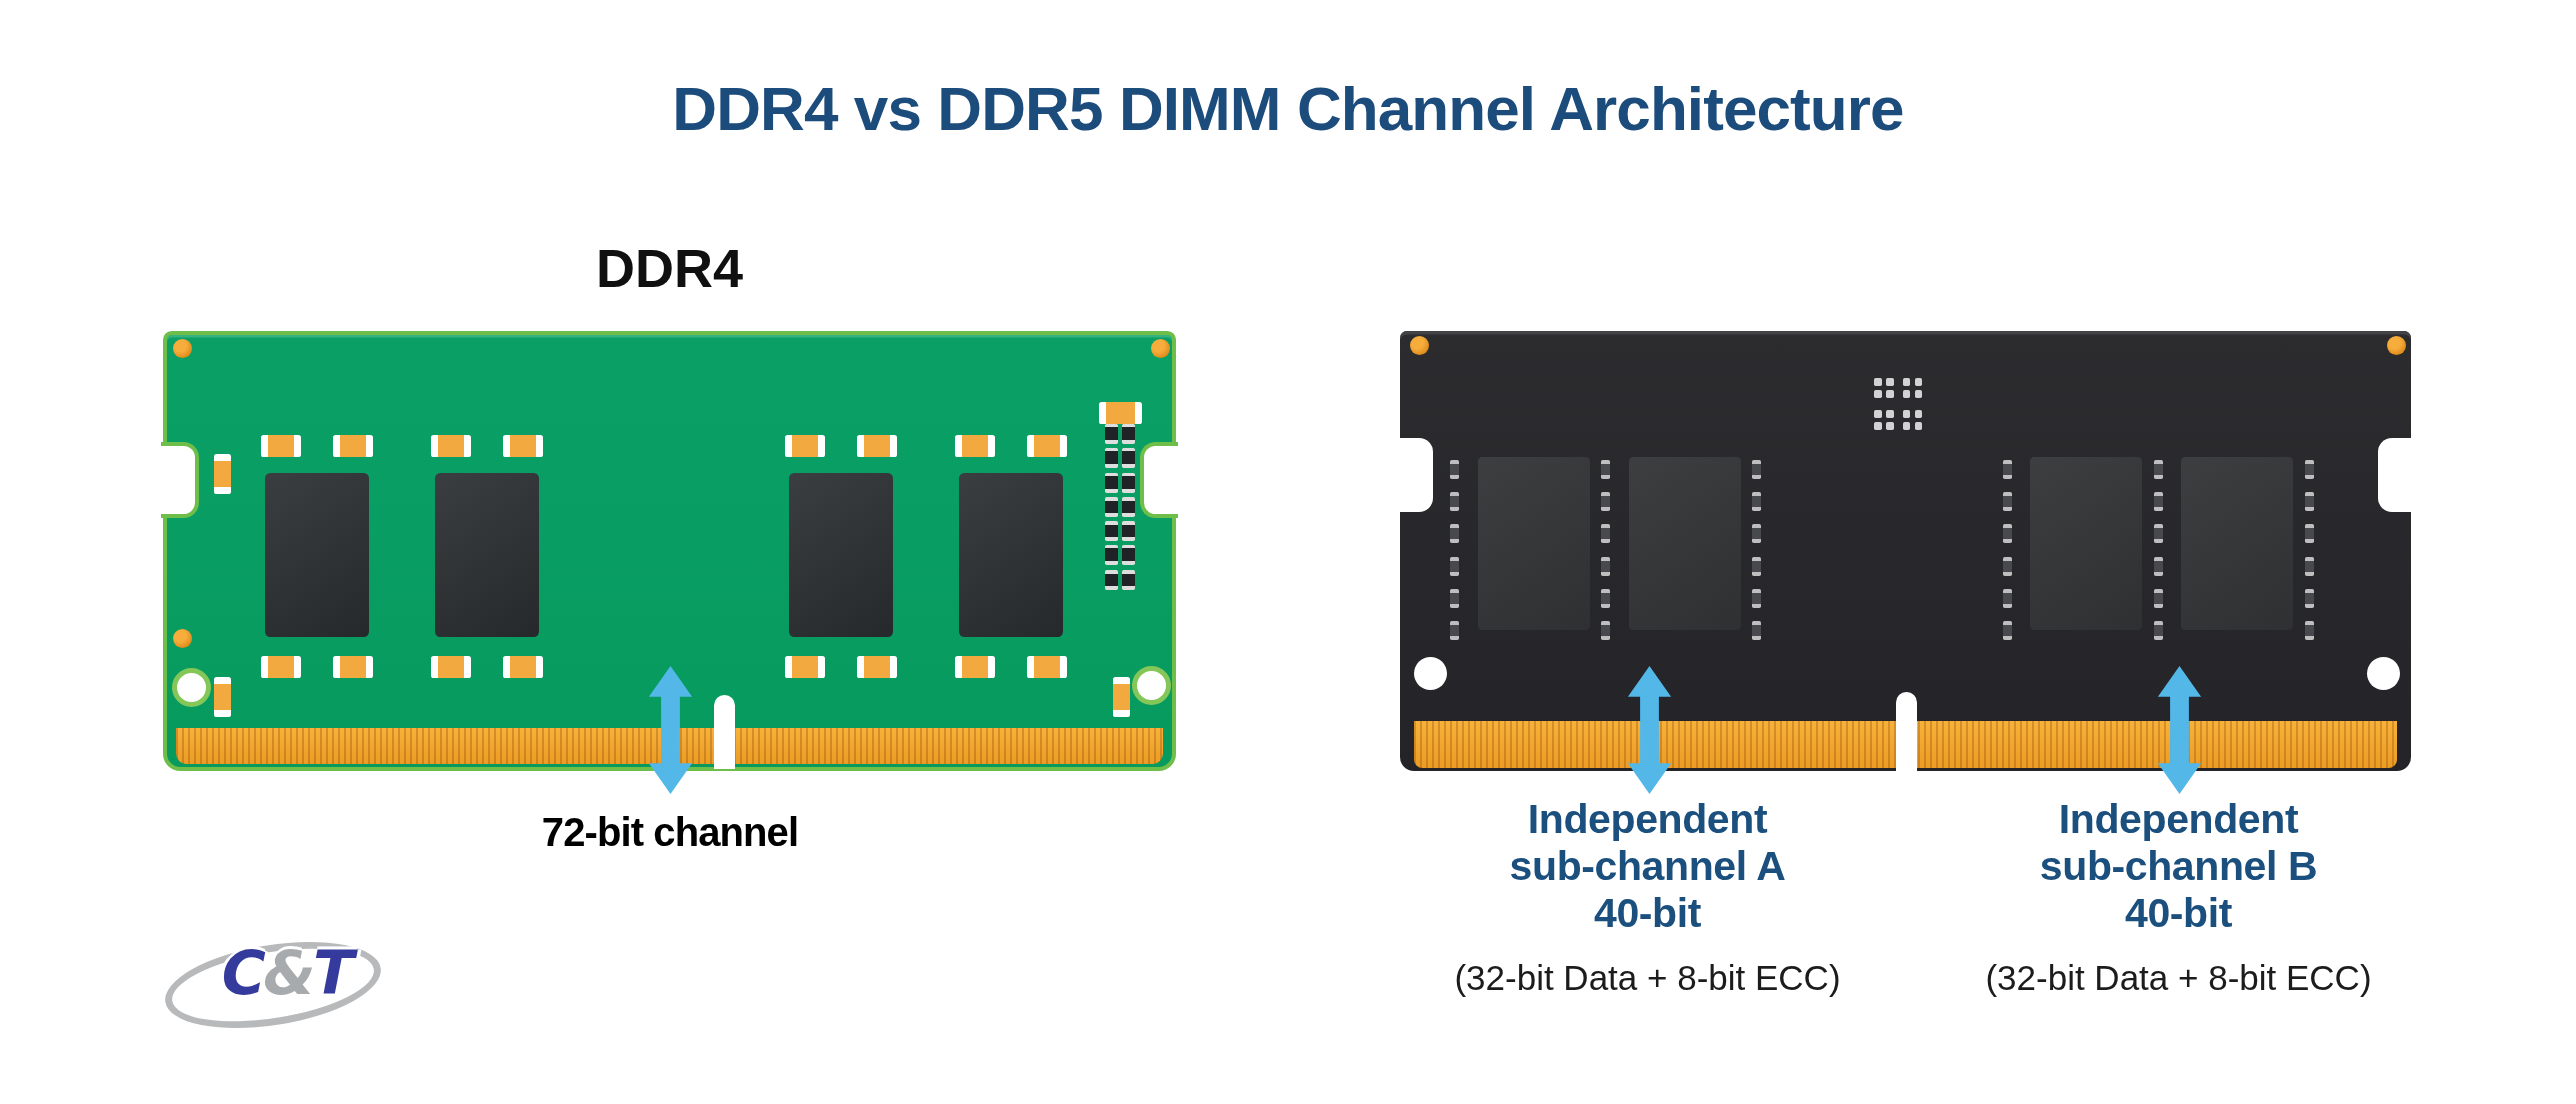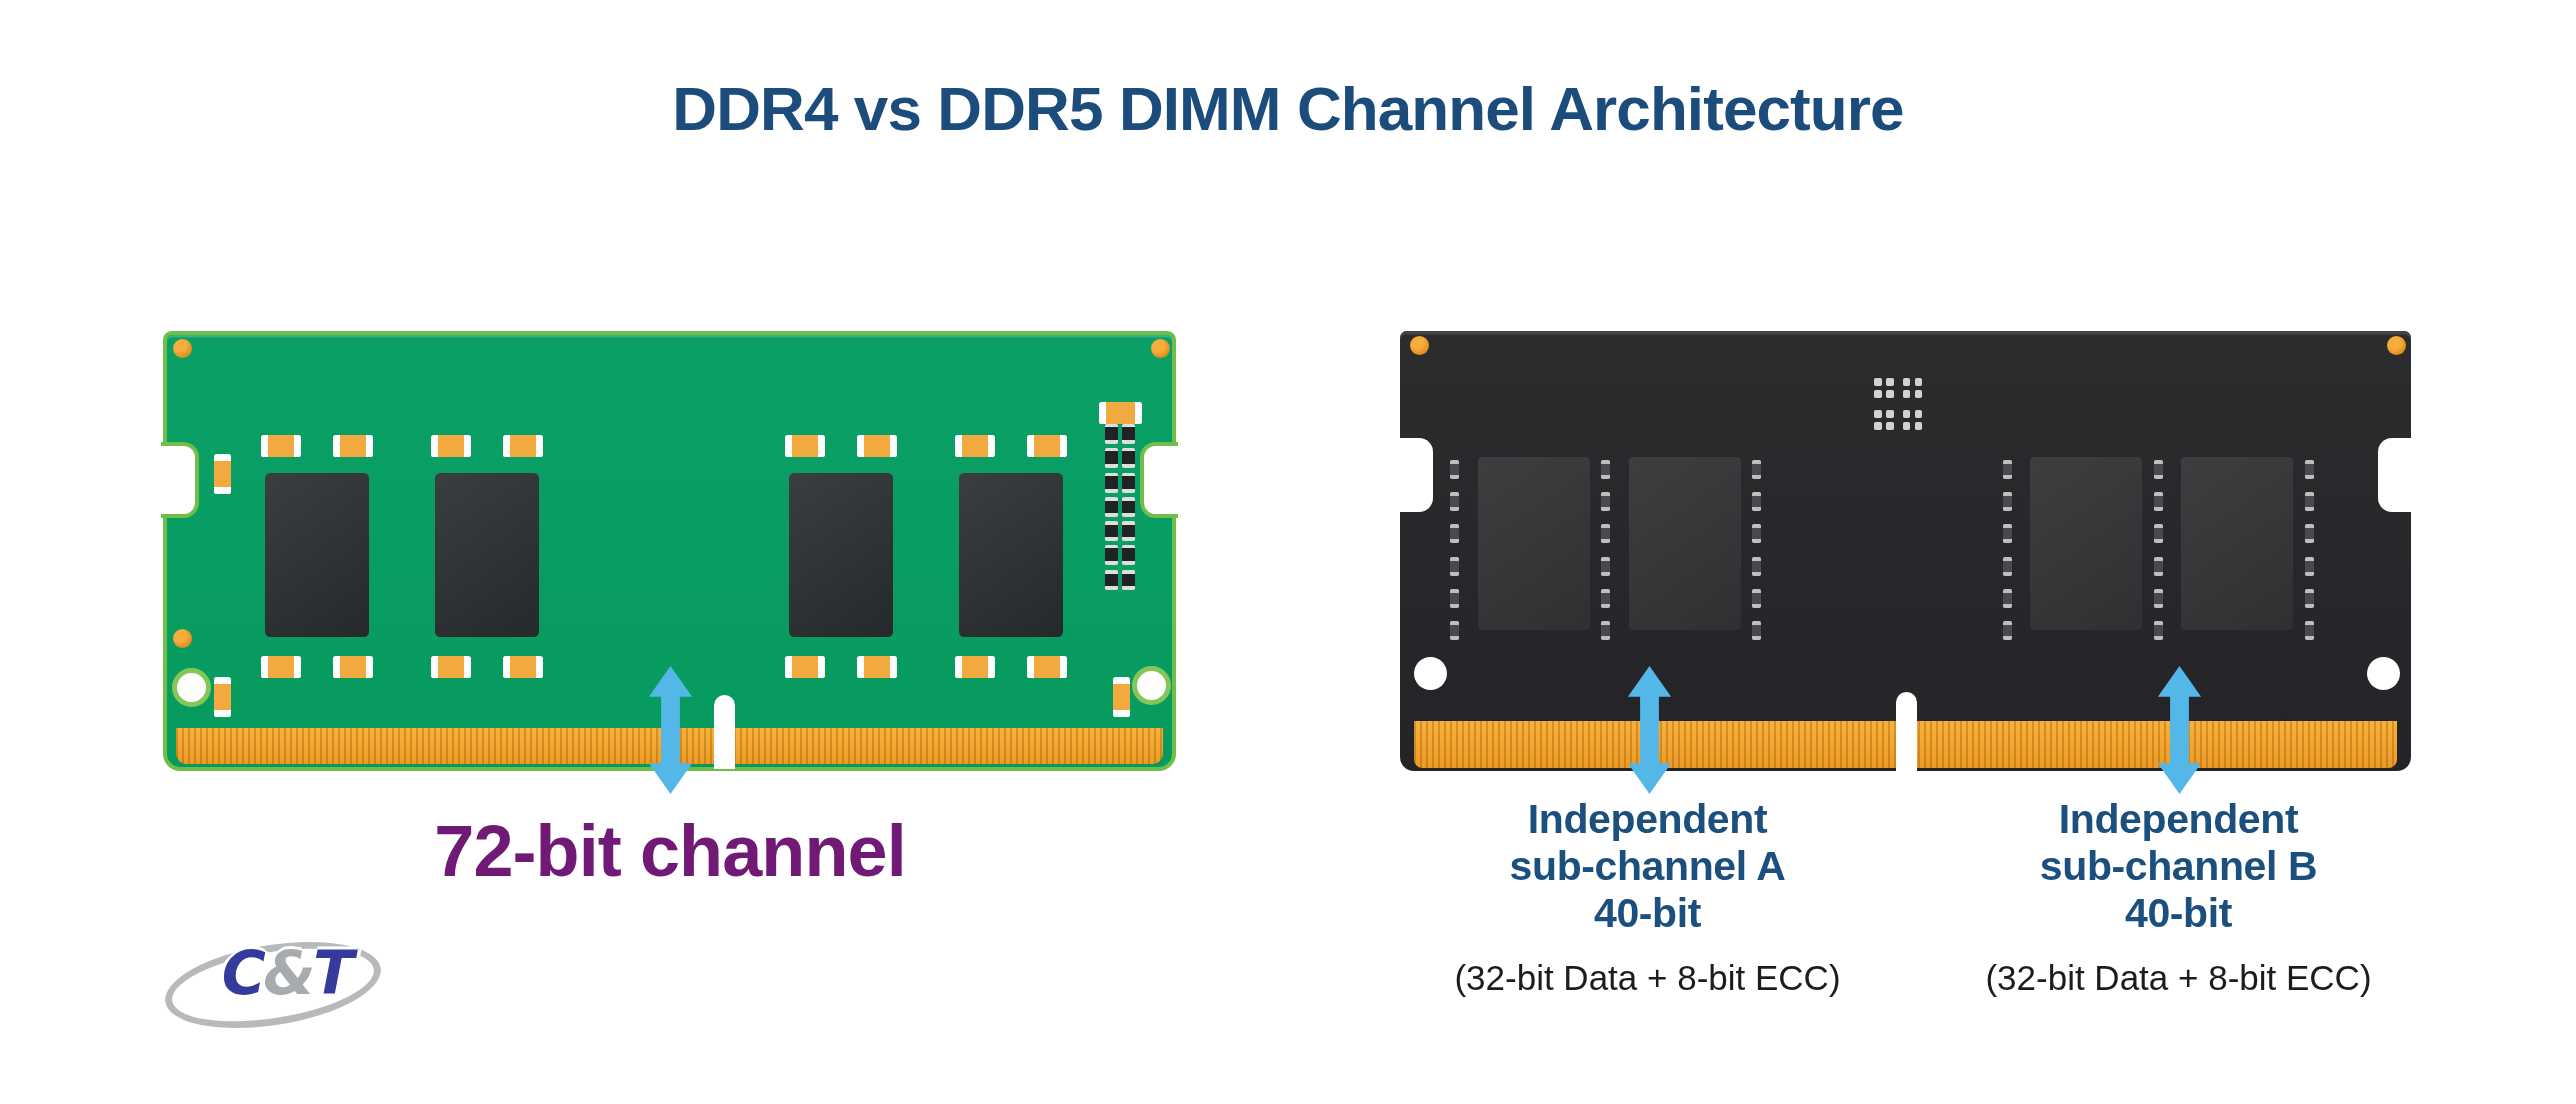--- a/index.html
+++ b/index.html
@@ -73,21 +73,21 @@
   
   .arrow-updown{position:absolute;top:666px;width:47px;height:128px;background:#53b7e8;
         clip-path:polygon(50% 0,96% 24%,70% 24%,70% 76%,96% 76%,50% 100%,4% 76%,30% 76%,30% 24%,4% 24%);}
   .arrow-updown.a1{left:647px;} .arrow-updown.a2{left:1626px;} .arrow-updown.a3{left:2156px;}
 
   
   .caption{position:absolute;text-align:center;}
   .cap-d4{left:368px;top:810px;width:604px;}
   .cap-a{left:1410px;top:796px;width:475px;}
   .cap-b{left:1941px;top:796px;width:475px;}
-  .cap-title{font-size:72px;font-weight:700;color:#701a75;letter-spacing:-0.9px;}
+  .cap-title{font-size:40px;font-weight:700;color:#000000;letter-spacing:-0.9px;}
   .cap-line{font-size:41px;font-weight:700;color:#1b4f7e;line-height:47px;letter-spacing:-0.4px;}
   .cap-sub{font-size:39px;color:#1c1c1c;margin-top:12px;}
   .cap-sub.small{font-size:35px;margin-top:21px;}
 
   
   .logo{position:absolute;left:162px;top:931px;width:223px;height:104px;}
   .logo-ellipse{position:absolute;left:1.7px;top:14px;width:204px;height:66px;border:7.8px solid #b7b9bb;
                 border-radius:50%;transform:rotate(-9deg);}
   .logo-text{position:absolute;left:13px;top:7px;width:100%;text-align:center;
              font-size:60px;font-weight:700;font-style:italic;letter-spacing:-2.6px;
@@ -95,20 +95,21 @@
              text-shadow:-3.5px 0 0 #fff,3.5px 0 0 #fff,0 -3.5px 0 #fff,0 3.5px 0 #fff;}
   .logo-c,.logo-t{color:#343b9c;} .logo-amp{color:#a8abad;}
 </style>
 </head>
 <body>
 
 <div class="canvas">
 
   <div class="main-title">DDR4 vs DDR5 DIMM Channel Architecture</div>
 
+  <div class="module-label d4">DDR4</div>
 
   <div class="dimm d4">
     <div class="gold"></div>
     <div class="slot"></div>
     <div class="edge-notch l"></div>
     <div class="edge-notch r"></div>
 
     <div class="screw" style="left:6px;top:4.3px;"></div>
     <div class="screw" style="left:984px;top:4.3px;"></div>
     <div class="screw" style="left:6px;top:294px;"></div>

